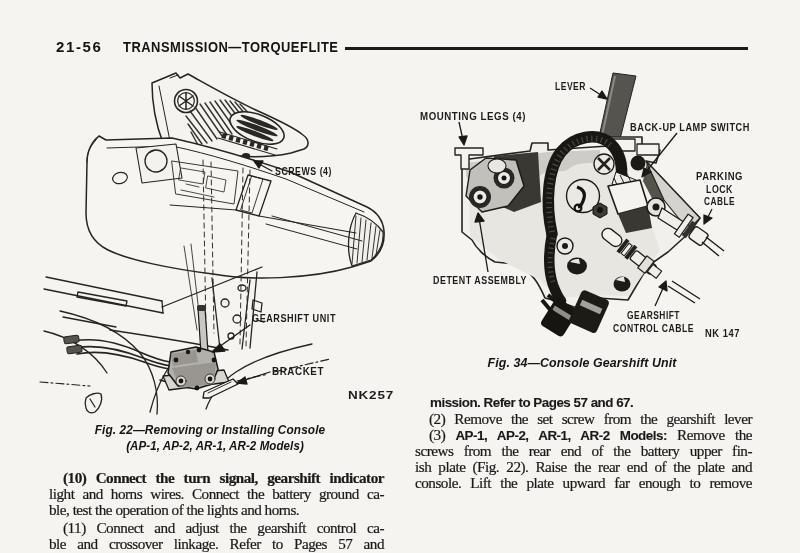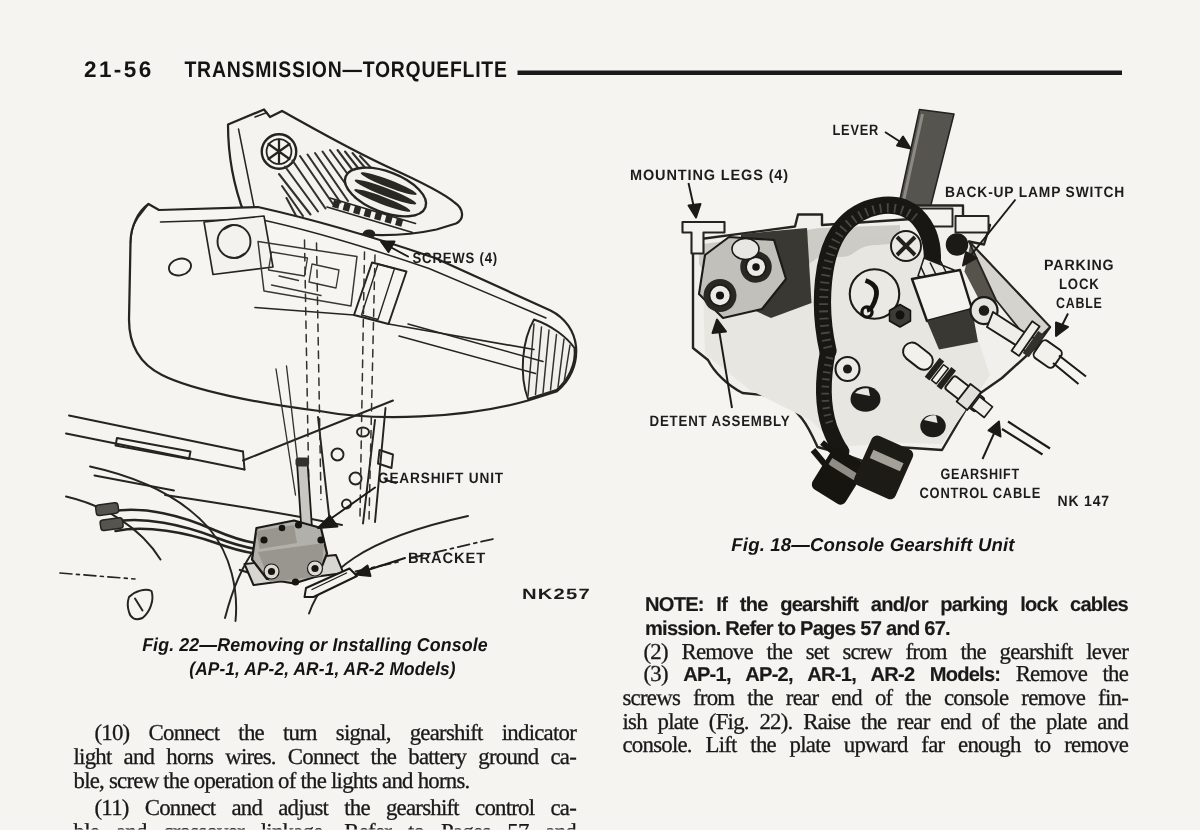--- a/index.html
+++ b/index.html
@@ -296,33 +296,32 @@
       <text x="433" y="284" textLength="94" lengthAdjust="spacingAndGlyphs">DETENT ASSEMBLY</text>
       <text x="627" y="319" textLength="53" lengthAdjust="spacingAndGlyphs">GEARSHIFT</text>
       <text x="613" y="332" textLength="81" lengthAdjust="spacingAndGlyphs">CONTROL CABLE</text>
       <text x="705" y="337" textLength="35" lengthAdjust="spacingAndGlyphs">NK 147</text>
     </g>
   </g>
 </svg>
 
 <div class="abs cap" style="left:60px;top:423px;width:300px;transform:scaleX(0.955);">Fig. 22—Removing or Installing Console</div>
 <div class="abs cap" style="left:60px;top:439px;width:300px;transform:translateX(5px) scaleX(0.93);">(AP-1, AP-2, AR-1, AR-2 Models)</div>
-<div class="abs cap" style="left:432px;top:356px;width:300px;">Fig. 18—Console Gearshift Unit</div>
+<div class="abs cap" style="left:432px;top:356px;width:300px;">Fig. 34—Console Gearshift Unit</div>
 
 <div class="abs serif" style="left:49px;top:463.6px;width:335px;">
-  <div class="jline" style="margin-top:17px;"><span style="display:inline-block;width:14px;"></span>(10) Connect the turn signal, gearshift indicator</div>
+  <div class="jline" style="margin-top:6px;font-weight:bold;"><span style="display:inline-block;width:14px;"></span>(10) Connect the turn signal, gearshift indicator</div>
   <div class="jline">light and horns wires. Connect the battery ground ca-</div>
-  <div>ble, screw the operation of the lights and horns.</div>
+  <div>ble, test the operation of the lights and horns.</div>
   <div class="jline" style="margin-top:2px;"><span style="display:inline-block;width:14px;"></span>(11) Connect and adjust the gearshift control ca-</div>
   <div class="jline">ble and crossover linkage. Refer to Pages 57 and</div>
 </div>
 
 <div class="abs serif" style="left:415px;top:395.2px;width:337px;line-height:15.7px;">
   <div class="boldsans" style="margin-left:15px;line-height:15.7px;">
-    <div class="jline">NOTE: If the gearshift and/or parking lock cables</div>
     <div>mission. Refer to Pages 57 and 67.</div>
   </div>
   <div class="jline"><span style="display:inline-block;width:14px;"></span>(2) Remove the set screw from the gearshift lever</div>
   <div class="jline"><span style="display:inline-block;width:14px;"></span>(3) <b class="boldsans">AP-1, AP-2, AR-1, AR-2 Models:</b> Remove the</div>
-  <div class="jline">screws from the rear end of the console remove fin-</div>
+  <div class="jline">screws from the rear end of the battery upper fin-</div>
   <div class="jline">ish plate (Fig. 22). Raise the rear end of the plate and</div>
   <div class="jline">console. Lift the plate upward far enough to remove</div>
 </div>
 
 </body></html>

